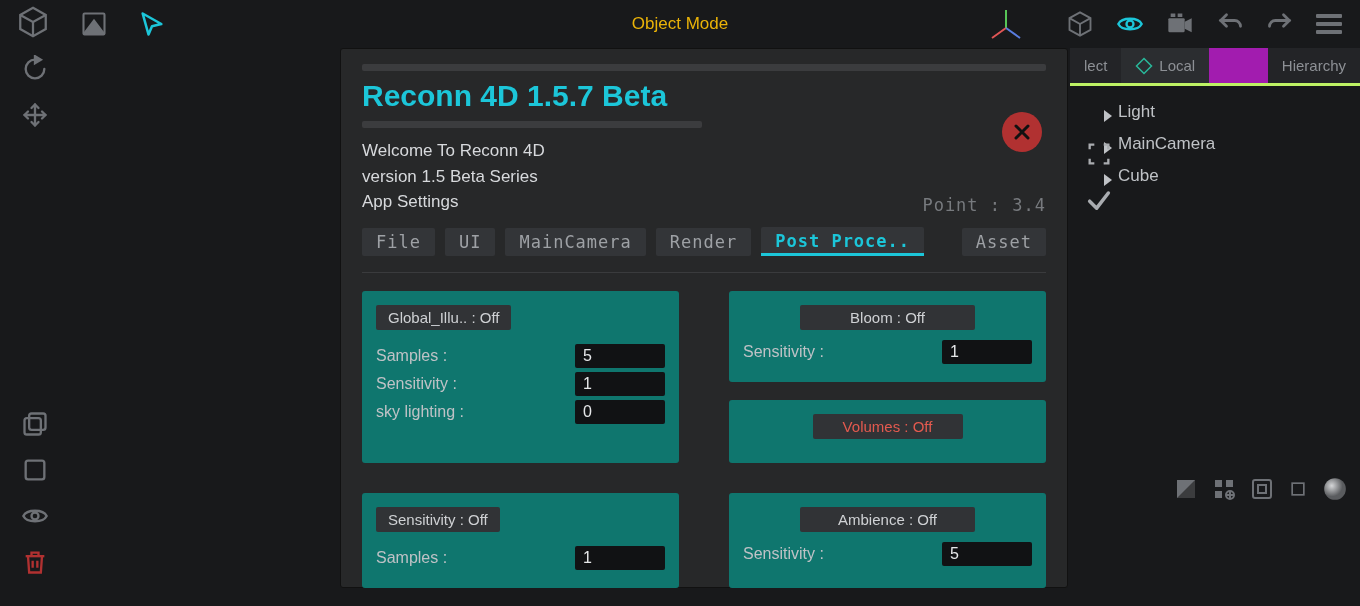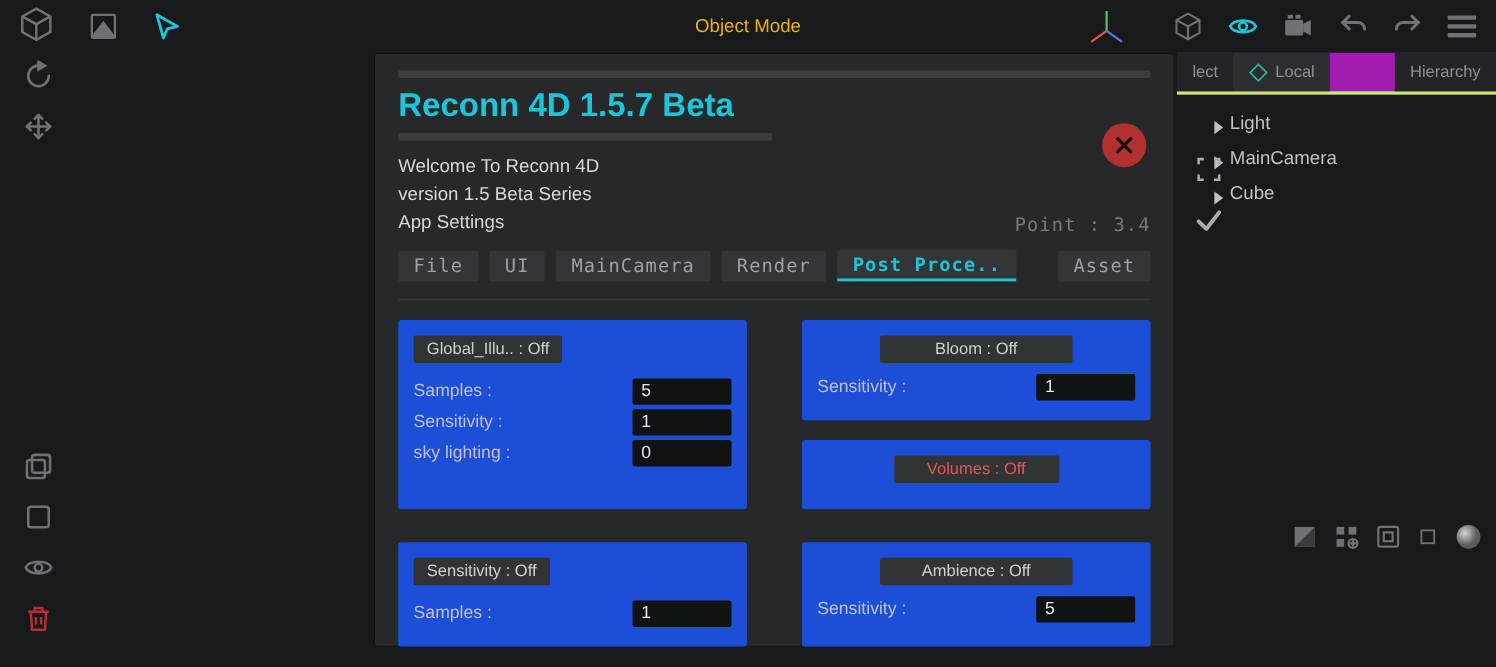--- a/index.html
+++ b/index.html
@@ -48,21 +48,21 @@
   .main-menu-btn { background:#333538; color:#d4d6d9; font-family:monospace,Consolas; font-size:17px; letter-spacing:1px; padding:6px 14px; border-radius:2px; cursor:pointer;}
   
   
   .dlg-tabs { display:flex; gap:10px; border-bottom:1px solid #3a3b3d; padding-bottom:16px; margin-bottom:18px; align-items:flex-end;}
   .dlg-tab { background:#333538; color:#9ea1a5; font-family:monospace,Consolas; font-size:17px; padding:4px 14px; border-radius:2px; cursor:pointer; letter-spacing:1px;}
   .dlg-tab.active { color:#1cc6d9; font-weight:600; border-bottom:3px solid #1cc6d9; border-radius:2px 2px 0 0; padding-bottom:2px;text-align:center;}
   .dlg-tab-spacer { flex:1;}
   
   
   .settings-grid { display:grid; grid-template-columns:1fr 1fr; gap:30px 50px;}
-  .panel { background:#1d4ed8; border-radius:3px; padding:14px 14px 14px 14px; }
+  .panel { background:#0f766e; border-radius:3px; padding:14px 14px 14px 14px; }
   .panel-title { display:inline-block; background:#313336; color:#cfd1d4; font-size:15px; padding:4px 12px; border-radius:2px; margin-bottom:10px;}
   .panel-title.red { color:#e35a4f; }
   .panel-title-center { display:block; text-align:center; background:#313336; color:#cfd1d4; font-size:15px; padding:4px 0; border-radius:2px; width:175px; margin:0 auto 10px auto;}
   .row { display:flex; align-items:center; margin:4px 0;}
   .row-label { flex:1; color:#bfc2c6; font-size:16px;}
   .row-val { width:90px; background:#111214; color:#e6e7e9; font-size:16px; padding:3px 8px; border-radius:2px;}
   
   
   .top-arrow { color:#1cc6d9;}
   

